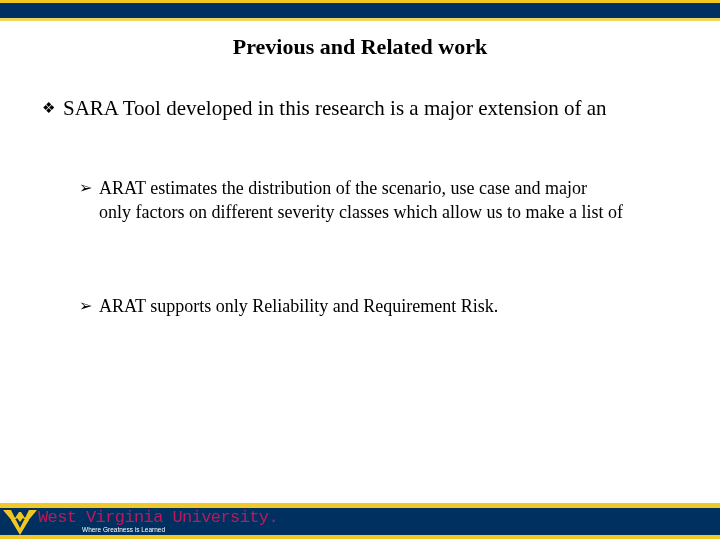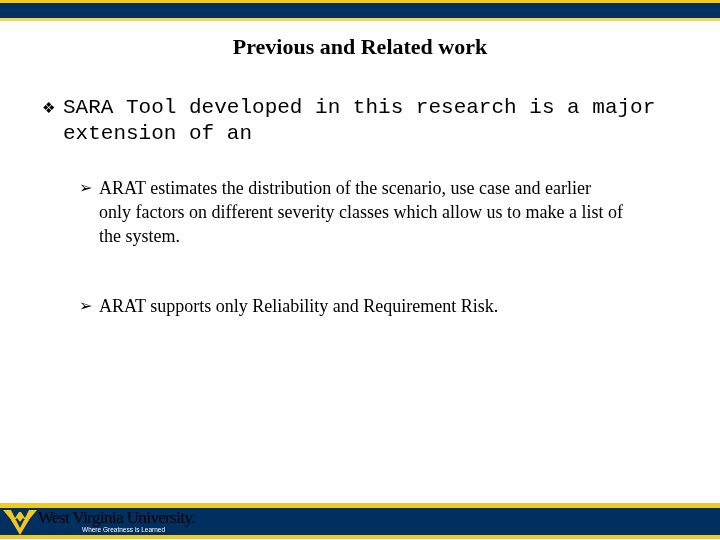--- a/index.html
+++ b/index.html
@@ -18,40 +18,40 @@
       position: absolute; left: 0; top: 30px; width: 720px; text-align: center;
       font-family: "Liberation Serif", serif; font-weight: bold; font-size: 22px; line-height: 34px;
     }
 
     .l1 {
       position: absolute; left: 42px; top: 95px; width: 640px;
       font-size: 21px; line-height: 26px;
     }
     .l1 .bullet { position: absolute; left: 0; top: 0; width: 20px; font-size: 15px; }
     .l1 .txt { padding-left: 21px; text-indent: 0; }
-    .l1 .txt span { display: block; font-family: Liberation Mono, monospace; }
+    .l1 .txt span { display: block; }
 
     .l2 {
       position: absolute; left: 79px; width: 610px;
       font-size: 18px; line-height: 24px;
     }
     .l2 .arrow { position: absolute; left: 0; top: 0; font-size: 16px; }
     .l2 .txt { padding-left: 20px; }
     .l2a { top: 176px; }
     .l2b { top: 294px; }
 
     .footer { position: absolute; left: 0; top: 503px; width: 720px; height: 37px; }
     .footer .y1 { position: absolute; left: 0; top: 0; width: 100%; height: 5px; background: #efc925; }
     .footer .nv { position: absolute; left: 0; top: 5px; width: 100%; height: 27px; background: #00305f; }
     .footer .y2 { position: absolute; left: 0; top: 32px; width: 100%; height: 4px; background: #efc925; }
 
     .logo-mark { position: absolute; left: 3px; top: 3px; width: 34px; height: 30px; }
     .logo-name {
-      position: absolute; left: 38px; top: 6px; color: #000000;
-      font-family: Liberation Serif, serif; font-size: 17px; letter-spacing: -0.6px; line-height: 18px;
+      position: absolute; left: 38px; top: 6px; color: #be185d;
+      font-family: Liberation Mono, monospace; font-size: 17px; letter-spacing: -0.6px; line-height: 18px;
     }
     .logo-tag {
       position: absolute; left: 82px; top: 23px; color: #ffffff;
       font-family: "Liberation Sans", sans-serif; font-size: 6.5px; line-height: 8px;
     }
   </style>
 </head>
 <body>
 
 <div class="top-band">
@@ -65,23 +65,22 @@
 <div class="l1">
   <span class="bullet">❖</span>
   <div class="txt">
     <span>SARA Tool developed in this research is a major extension of an</span>
   </div>
 </div>
 
 <div class="l2 l2a">
   <span class="arrow">➢</span>
   <div class="txt">
-    <div>ARAT estimates the distribution of the scenario, use case and earlier</div>
+    <div>ARAT estimates the distribution of the scenario, use case and major</div>
     <div>only factors on different severity classes which allow us to make a list of</div>
-    <div>the system.</div>
   </div>
 </div>
 
 <div class="l2 l2b">
   <span class="arrow">➢</span>
   <div class="txt">
     <div>ARAT supports only Reliability and Requirement Risk.</div>
   </div>
 </div>
 

